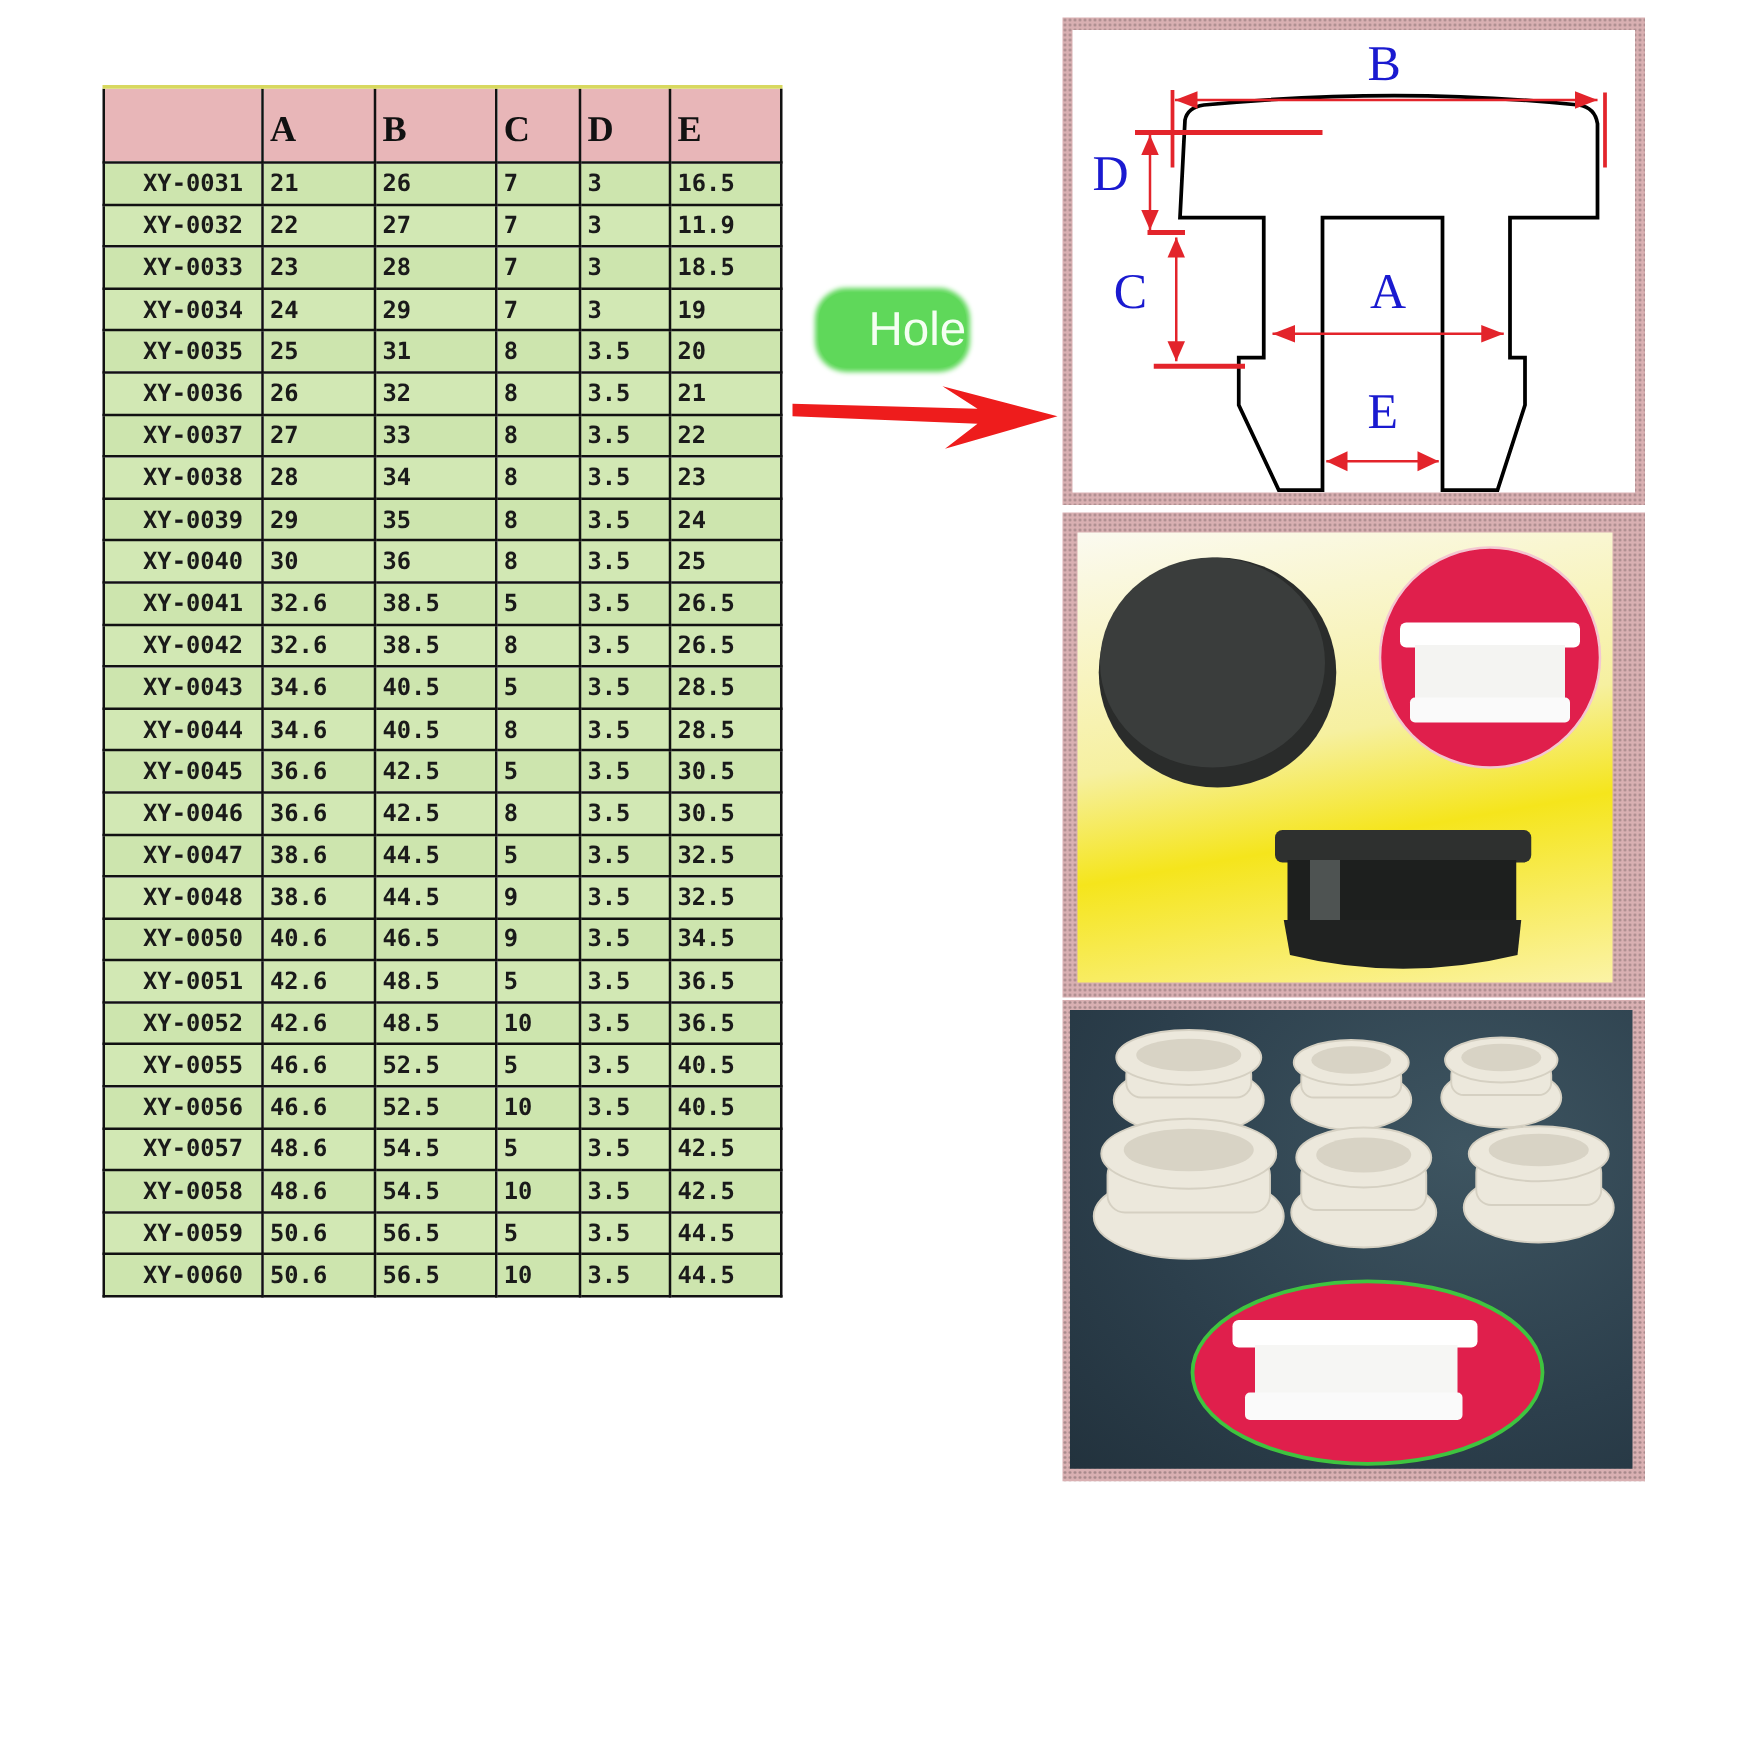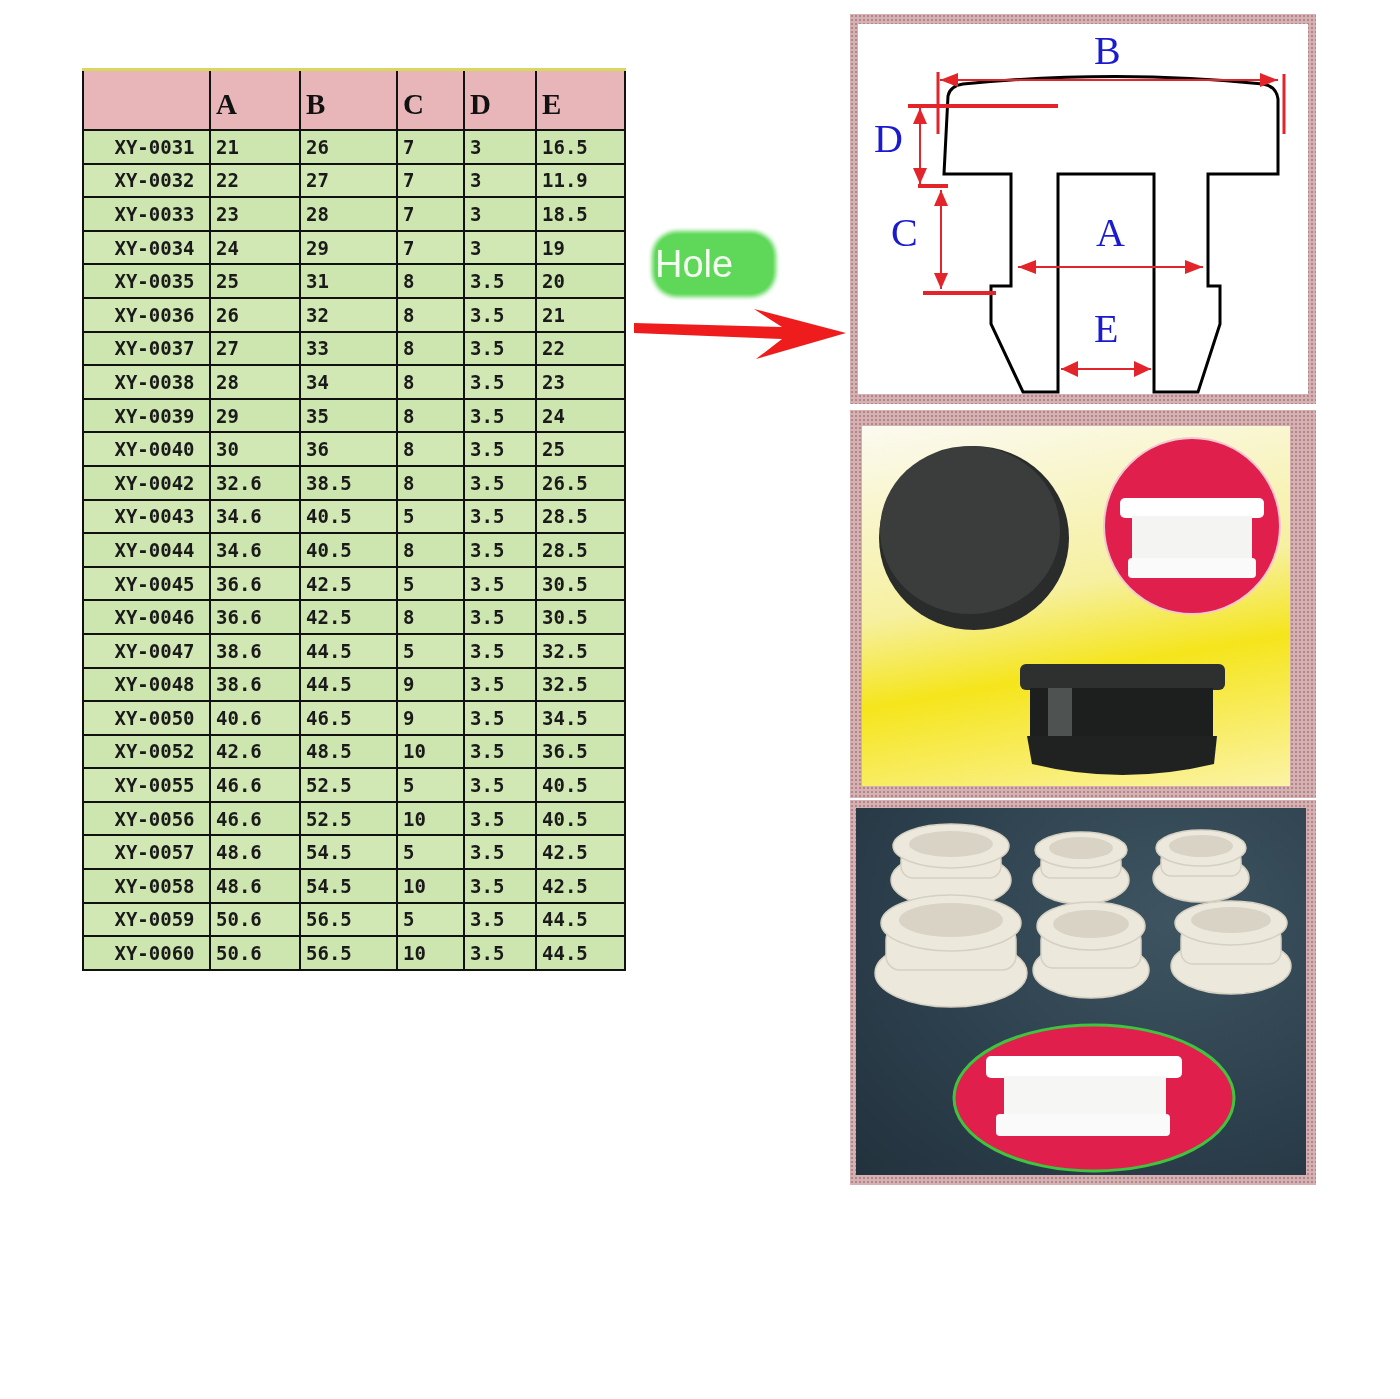--- a/index.html
+++ b/index.html
@@ -8,21 +8,21 @@
   
   .spec-table { position:absolute; left:82px; top:68px; width:542px; border-collapse:collapse; table-layout:fixed; border-top:3px solid #d8d860; }
   .spec-table td, .spec-table th { border:2px solid #111; padding:0 0 0 5px; text-align:left; vertical-align:middle; white-space:nowrap; overflow:hidden; }
   .spec-table th { background:#e8b6b8; height:50px; font-family:"Liberation Serif", serif; font-size:29px; font-weight:bold; color:#111; padding-top:8px; }
   .spec-table td { background:#cfe6b0; height:31.6px; font-family:"DejaVu Sans Mono", monospace; font-weight:bold; font-size:19px; color:#1a1a1a; letter-spacing:0px; }
   .spec-table td.model { text-align:center; padding-left:16px; font-size:19px; }
   .spec-table tr:nth-child(odd) td { background:#cde5ae; }
   .spec-table tr:nth-child(even) td { background:#d2e8b4; }
 
   
-  .hole-badge { position:absolute; left:655px; top:234px; width:118px; height:60px; background:#5fd85a; border-radius:22px; display:flex; align-items:center; justify-content:flex-start; color:#f4fff2; font-family:"Liberation Sans", sans-serif; font-size:38px; box-shadow:0 0 4px 3px #5fd85a; }
+  .hole-badge { position:absolute; left:655px; top:234px; width:118px; height:60px; background:#5fd85a; border-radius:22px; display:flex; align-items:center; justify-content:flex-end; color:#f4fff2; font-family:"Liberation Sans", sans-serif; font-size:38px; box-shadow:0 0 4px 3px #5fd85a; }
   .arrow { position:absolute; left:632px; top:305px; }
 
   
   .frame { position:absolute; left:850px; width:466px; background:#d9b0b2;
            background-image:radial-gradient(#a88a8c 1px, transparent 1.2px); background-size:4px 4px; }
   .frame-inner { position:absolute; left:8px; right:8px; top:10px; bottom:10px; overflow:hidden; }
 
   .diagram-frame { top:14px; height:390px; }
   .diagram-frame .frame-inner { background:#fff; }
 
@@ -129,20 +129,28 @@
       </tr>
       <tr>
         <td class="model">XY-0040</td>
         <td>30</td>
         <td>36</td>
         <td>8</td>
         <td>3.5</td>
         <td>25</td>
       </tr>
       <tr>
+        <td class="model">XY-0041</td>
+        <td>32.6</td>
+        <td>38.5</td>
+        <td>5</td>
+        <td>3.5</td>
+        <td>26.5</td>
+      </tr>
+      <tr>
         <td class="model">XY-0042</td>
         <td>32.6</td>
         <td>38.5</td>
         <td>8</td>
         <td>3.5</td>
         <td>26.5</td>
       </tr>
       <tr>
         <td class="model">XY-0043</td>
         <td>34.6</td>
@@ -191,20 +199,28 @@
         <td>3.5</td>
         <td>32.5</td>
       </tr>
       <tr>
         <td class="model">XY-0050</td>
         <td>40.6</td>
         <td>46.5</td>
         <td>9</td>
         <td>3.5</td>
         <td>34.5</td>
+      </tr>
+      <tr>
+        <td class="model">XY-0051</td>
+        <td>42.6</td>
+        <td>48.5</td>
+        <td>5</td>
+        <td>3.5</td>
+        <td>36.5</td>
       </tr>
       <tr>
         <td class="model">XY-0052</td>
         <td>42.6</td>
         <td>48.5</td>
         <td>10</td>
         <td>3.5</td>
         <td>36.5</td>
       </tr>
       <tr>

